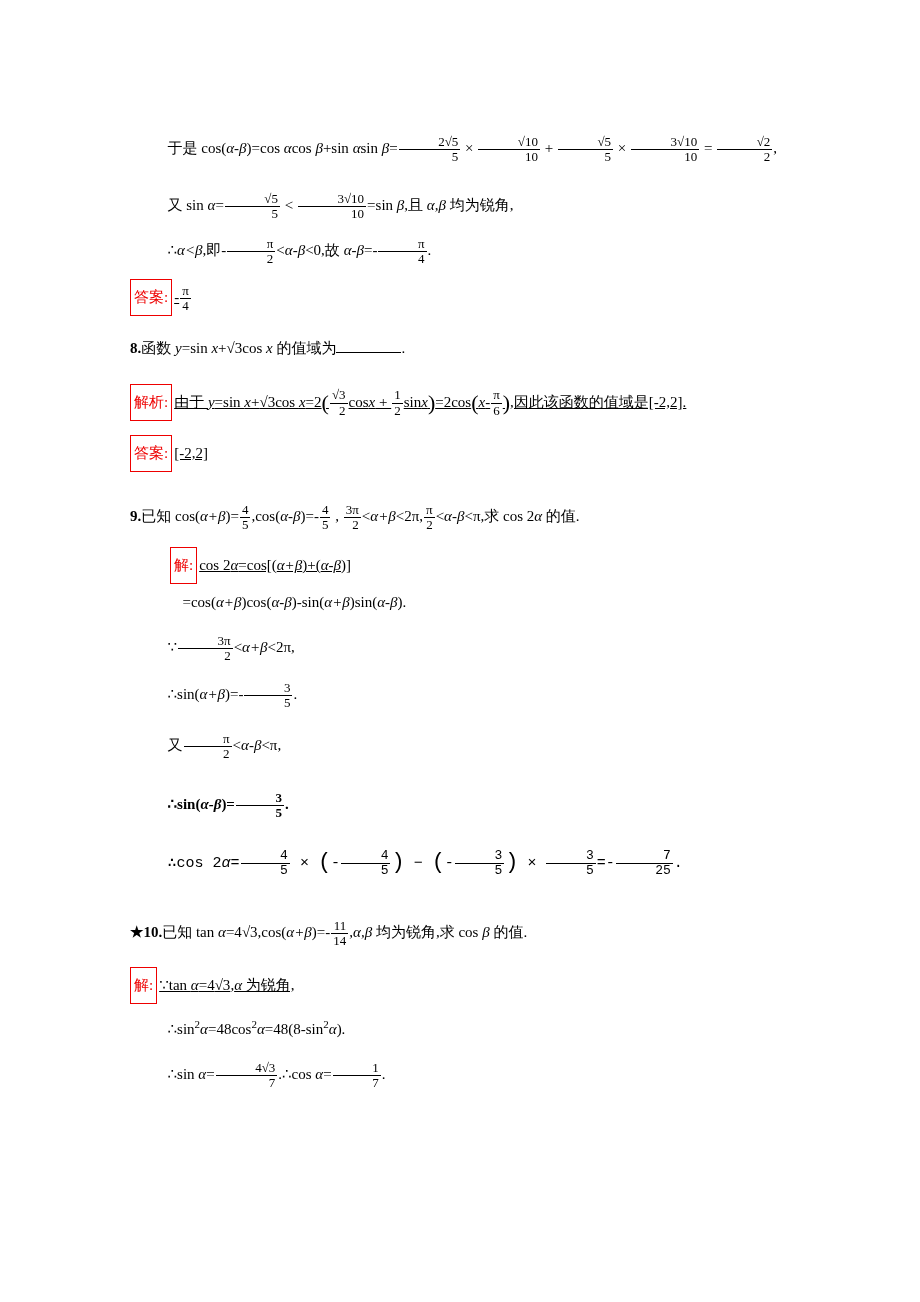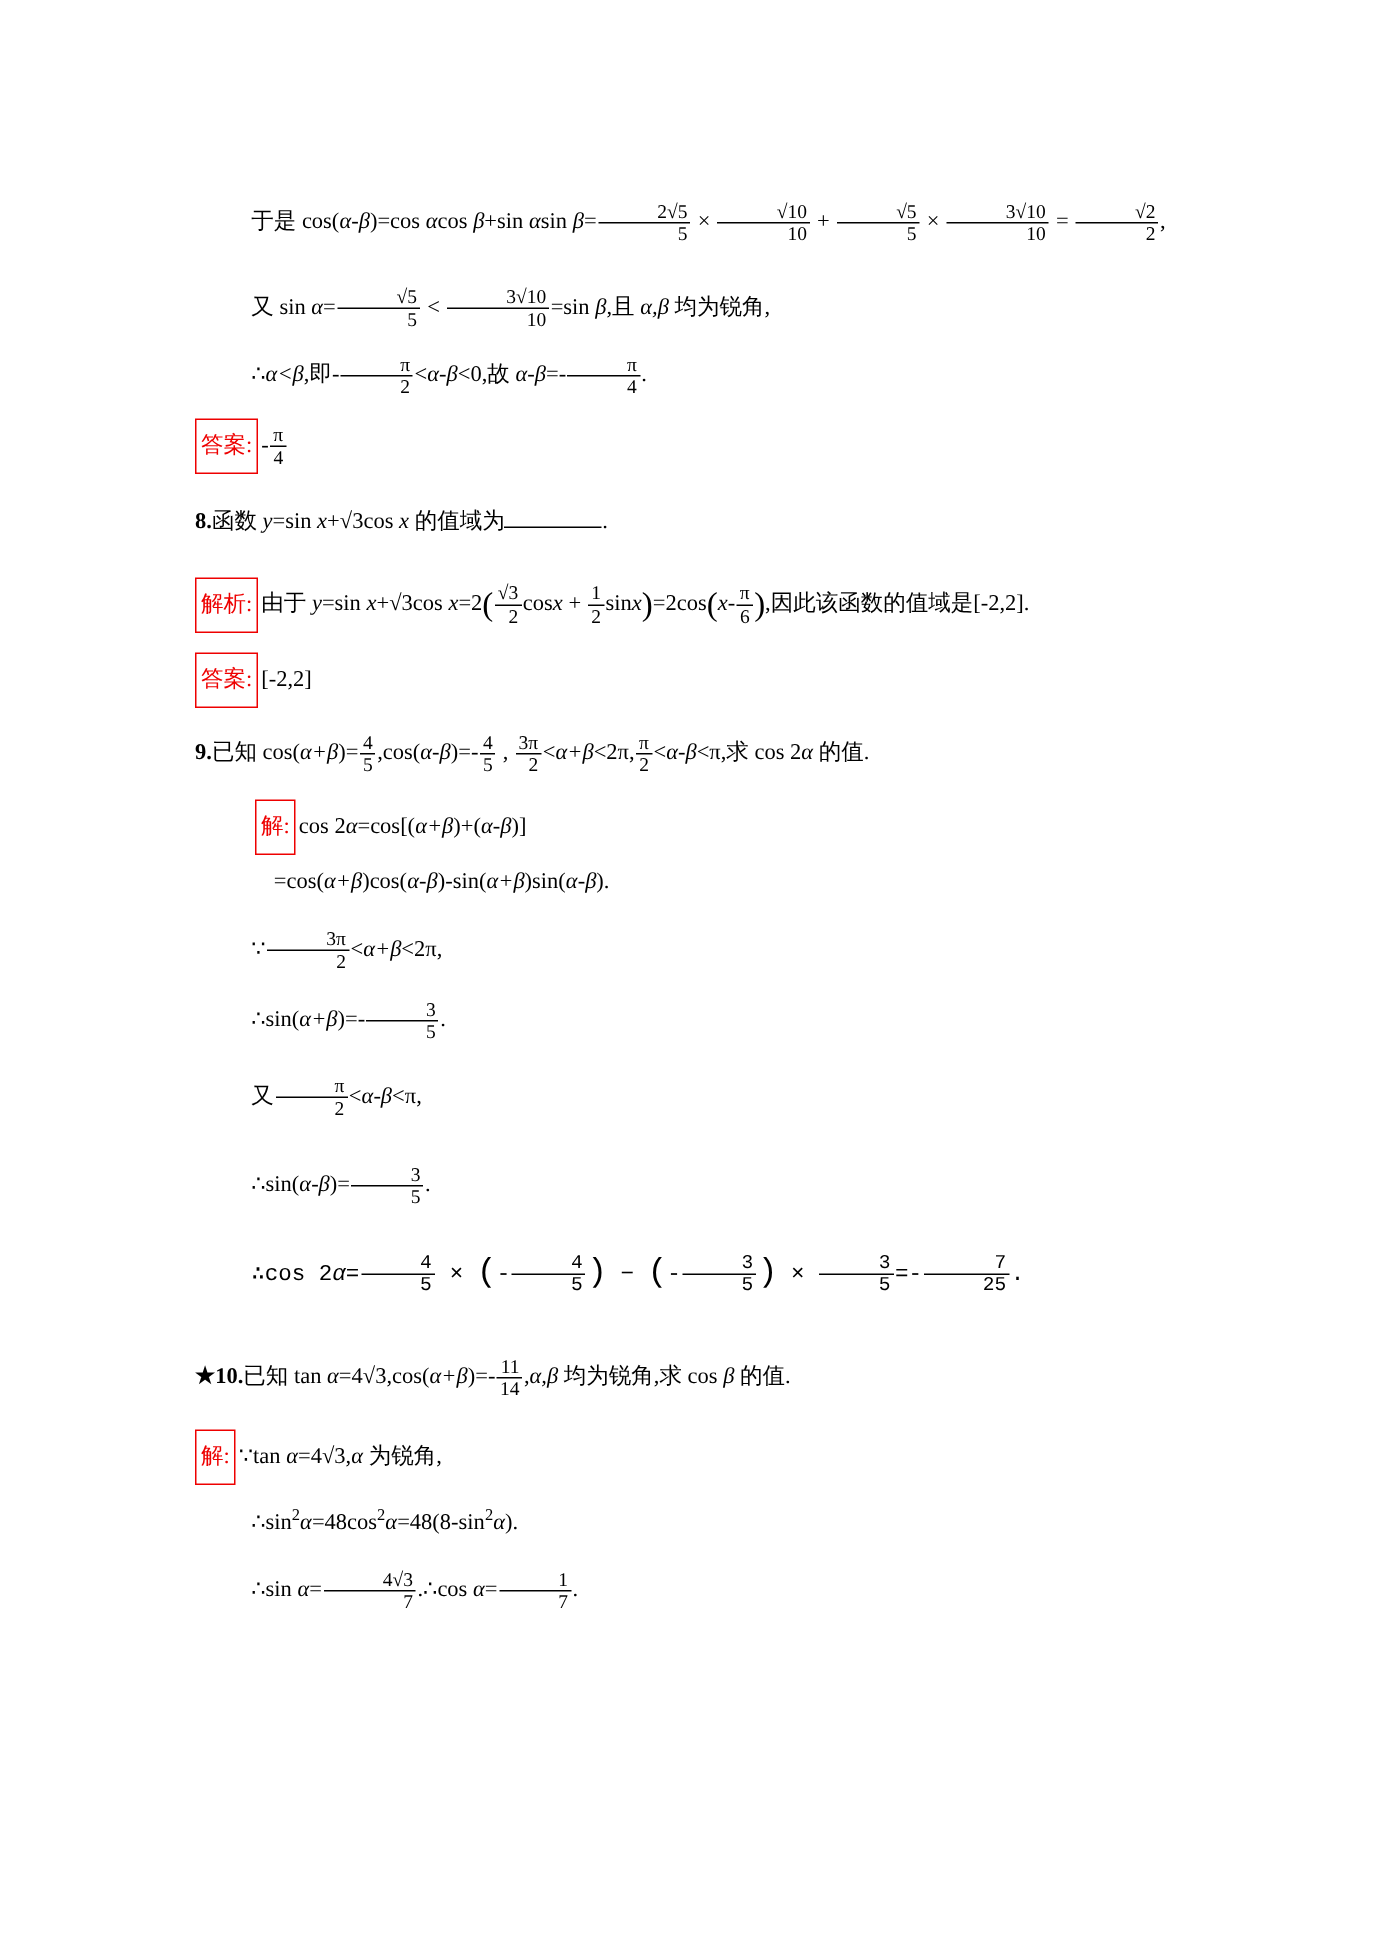--- a/index.html
+++ b/index.html
@@ -22,21 +22,21 @@
     .ital { font-style: italic; }
     .label-box {
       border: 1px solid #e00;
       color: #e00;
       padding: 1px 3px;
       margin-right: 2px;
       display: inline-block;
       text-indent: 0;
       vertical-align: baseline;
     }
-    .answer-line { margin: 8px 0; text-indent: 0; }
+    .answer-line { margin: 8px 0; text-indent: 0; text-decoration: underline; }
     .frac {
       display: inline-block;
       vertical-align: middle;
       text-align: right;
       font-size: 13px;
       line-height: 1.1;
       margin: 0 1px;
     }
     .frac .num { display: block; border-bottom: 1px solid #000; padding: 0 2px; }
     .frac .den { display: block; padding: 0 2px; }
@@ -68,21 +68,21 @@
 </div>
 
 <div class="answer-line" style="margin-top:14px;">
   <span class="label-box">解析:</span><span>由于 </span><span class="ital">y</span><span>=sin </span><span class="ital">x</span><span>+</span><span>√3</span><span>cos </span><span class="ital">x</span><span>=2</span><span class="bigp">(</span><span class="frac"><span class="num">√3</span><span class="den">2</span></span><span>cos</span><span class="ital">x</span><span> + </span><span class="frac"><span class="num">1</span><span class="den">2</span></span><span>sin</span><span class="ital">x</span><span class="bigp">)</span><span>=2cos</span><span class="bigp">(</span><span class="ital">x</span><span>-</span><span class="frac"><span class="num">π</span><span class="den">6</span></span><span class="bigp">)</span><span>,因此该函数的值域是[-2,2].</span>
 </div>
 
 <div class="answer-line">
   <span class="label-box">答案:</span><span>[-2,2]</span>
 </div>
 
-<div class="para no-indent" style="margin-top:14px;">
+<div class="para no-indent" style="margin-top:28px;">
   <b>9.</b><span>已知 cos(</span><span class="ital">α+β</span><span>)=</span><span class="frac"><span class="num">4</span><span class="den">5</span></span><span>,cos(</span><span class="ital">α-β</span><span>)=-</span><span class="frac"><span class="num">4</span><span class="den">5</span></span><span> , </span><span class="frac"><span class="num">3π</span><span class="den">2</span></span><span>&lt;</span><span class="ital">α+β</span><span>&lt;2π,</span><span class="frac"><span class="num">π</span><span class="den">2</span></span><span>&lt;</span><span class="ital">α-β</span><span>&lt;π,求 cos 2</span><span class="ital">α</span><span> 的值.</span>
 </div>
 
 <div class="answer-line" style="margin-top:14px;padding-left:40px;">
   <span class="label-box">解:</span><span>cos 2</span><span class="ital">α</span><span>=cos[(</span><span class="ital">α+β</span><span>)+(</span><span class="ital">α-β</span><span>)]</span>
 </div>
 <div class="para no-indent indent1" style="margin-top:-6px; margin-left:3.5em;">
   <span>=cos(</span><span class="ital">α+β</span><span>)cos(</span><span class="ital">α-β</span><span>)-sin(</span><span class="ital">α+β</span><span>)sin(</span><span class="ital">α-β</span><span>).</span>
 </div>
 
@@ -91,21 +91,21 @@
 </div>
 
 <div class="para" style="margin-top:14px;">
   <span>∴sin(</span><span class="ital">α+β</span><span>)=-</span><span class="frac"><span class="num">3</span><span class="den">5</span></span><span>.</span>
 </div>
 
 <div class="para" style="margin-top:18px;">
   <span>又</span><span class="frac"><span class="num">π</span><span class="den">2</span></span><span>&lt;</span><span class="ital">α-β</span><span>&lt;π,</span>
 </div>
 
-<div class="para" style="margin-top:26px;">
+<div class="para" style="margin-top:26px;font-weight:bold;">
   <span>∴sin(</span><span class="ital">α-β</span><span>)=</span><span class="frac"><span class="num">3</span><span class="den">5</span></span><span>.</span>
 </div>
 
 <div class="para" style="margin-top:18px;font-family:Liberation Mono, monospace;">
   <span>∴cos 2</span><span class="ital">α</span><span>=</span><span class="frac"><span class="num">4</span><span class="den">5</span></span><span> × </span><span class="bigp">(</span><span>-</span><span class="frac"><span class="num">4</span><span class="den">5</span></span><span class="bigp">)</span><span> − </span><span class="bigp">(</span><span>-</span><span class="frac"><span class="num">3</span><span class="den">5</span></span><span class="bigp">)</span><span> × </span><span class="frac"><span class="num">3</span><span class="den">5</span></span><span>=-</span><span class="frac"><span class="num">7</span><span class="den">25</span></span><span>.</span>
 </div>
 
 <div class="para no-indent" style="margin-top:28px;">
   <b><span>★</span><span>10.</span></b><span>已知 tan </span><span class="ital">α</span><span>=4</span><span>√3</span><span>,cos(</span><span class="ital">α+β</span><span>)=-</span><span class="frac"><span class="num">11</span><span class="den">14</span></span><span>,</span><span class="ital">α,β</span><span> 均为锐角,求 cos </span><span class="ital">β</span><span> 的值.</span>
 </div>

